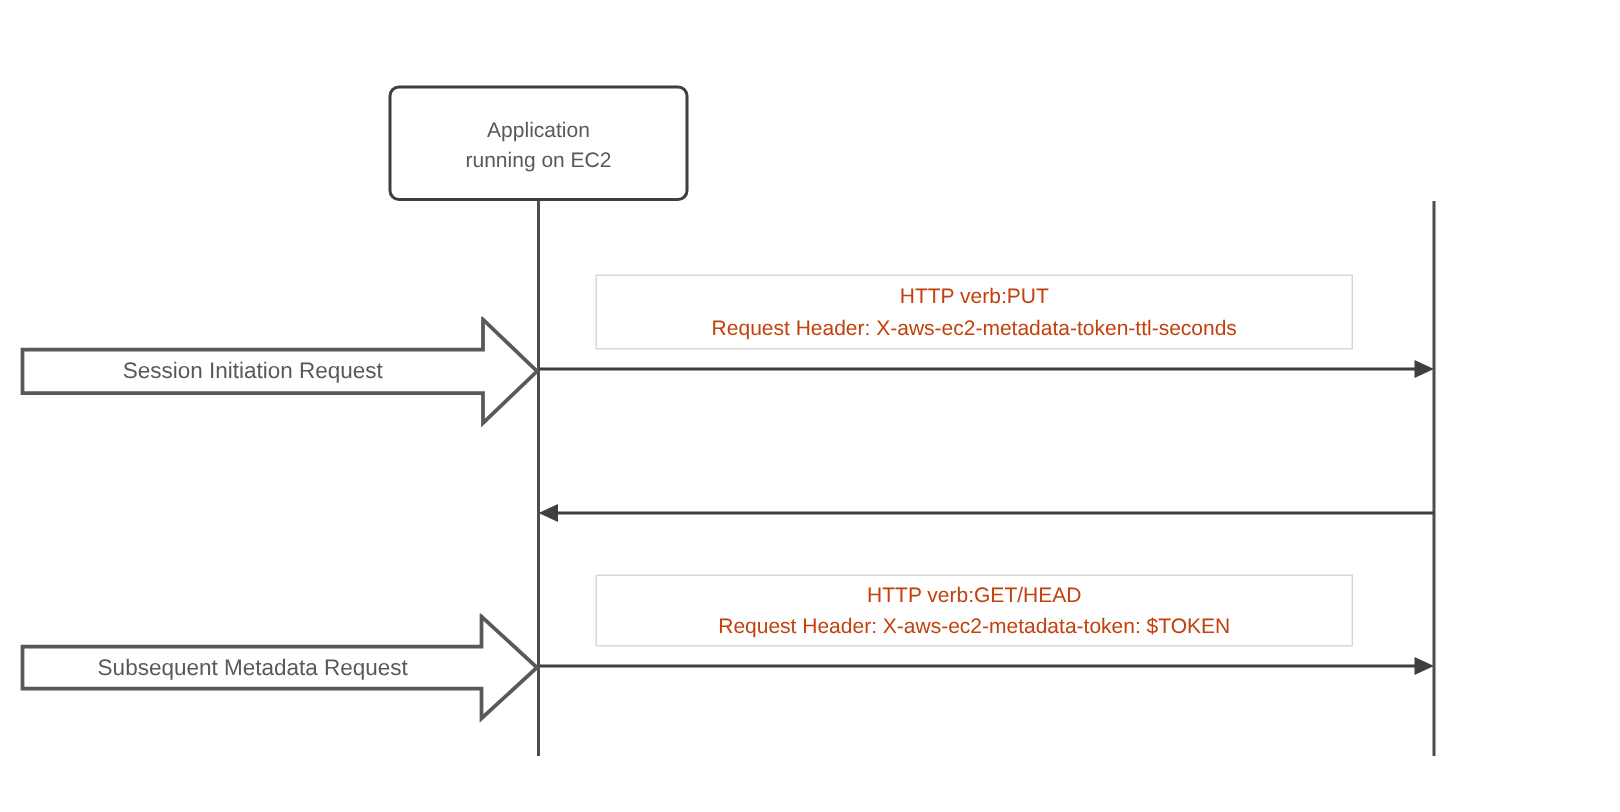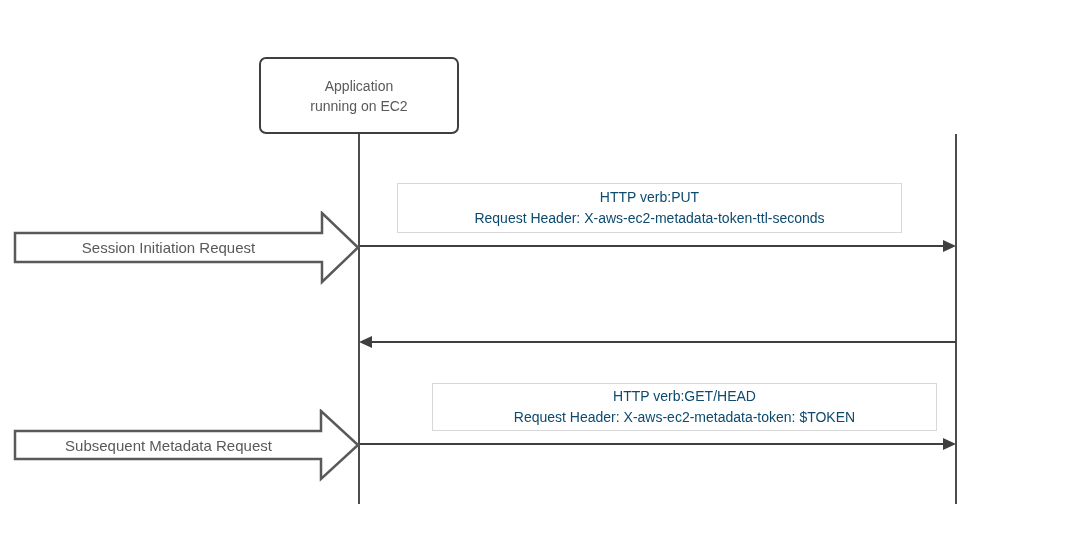--- a/index.html
+++ b/index.html
@@ -47,28 +47,28 @@
     position: absolute;
     left: 397px;
     width: 505px;
     box-sizing: border-box;
     border: 1px solid #d8d8d8;
     background: #ffffff;
     display: flex;
     align-items: center;
     justify-content: center;
     text-align: center;
-    color: #0c4a6e;
+    color: #c2410c;
     font-size: 14px;
     line-height: 21px;
     white-space: pre-line;
   }
   .msg-box.m1 { top: 183px; height: 50px; }
   .msg-box.m2 { top: 306px; height: 29px; }
-  .msg-box.m3 { top: 383px; height: 48px; margin-left: 35px; }
+  .msg-box.m3 { top: 383px; height: 48px; }
 
   .msg-line {
     position: absolute;
     height: 2px;
     background: #3f3f3f;
   }
   .msg-line.a1 { left: 360px; top: 245px; width: 586px; }
   .msg-line.a2 { left: 372px; top: 341px; width: 584px; }
   .msg-line.a3 { left: 360px; top: 443px; width: 586px; }
 

